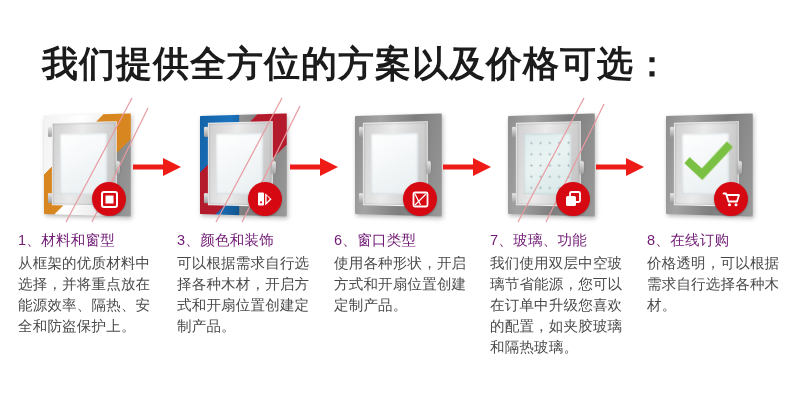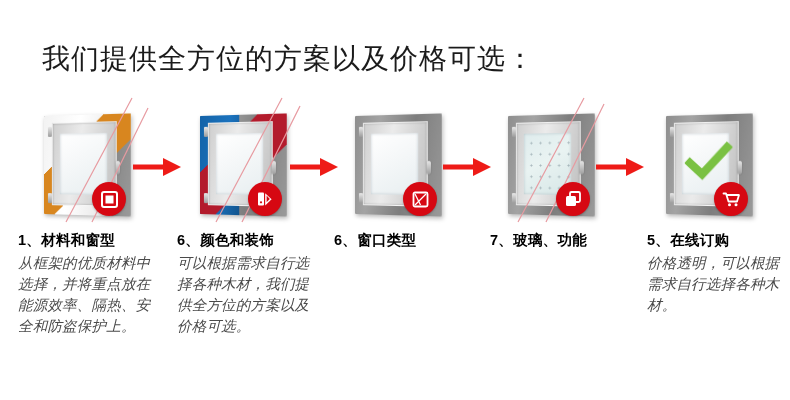--- a/index.html
+++ b/index.html
@@ -21,22 +21,22 @@
     height: 400px;
     background: #ffffff;
   }
 
   
   #heading {
     position: absolute;
     left: 42px;
     top: 40px;
     font-family: "DejaVu Serif", "Liberation Serif", serif;
-    font-weight: normal;
-    font-size: 28px;
+    font-weight: bold;
+    font-size: 36px;
     letter-spacing: 1px;
     color: #1b1b1b;
     white-space: nowrap;
   }
 
   
   #steps {
     position: absolute;
     left: 0;
     top: 108px;
@@ -202,31 +202,30 @@
     font-size: 14.5px;
     line-height: 21px;
     color: #4a4a4a;
   }
   .caption.c1 { left: 18px; }
   .caption.c2 { left: 177px; }
   .caption.c3 { left: 334px; }
   .caption.c4 { left: 490px; }
   .caption.c5 { left: 647px; }
   .caption .c-title {
-    font-weight: bold;
-    color: #000000;
+    font-weight: normal;
+    color: #701a75;
     display: block;
     margin-bottom: 2px;
     letter-spacing: 0.3px;
   }
   .caption .c-body {
     display: block;
     letter-spacing: 0.2px;
     word-break: break-all;
-    font-style: italic;
   }
 </style>
 </head>
 <body>
 
 <div id="page">
 
   <div id="heading">我们提供全方位的方案以及价格可选：</div>
 
   <div id="steps">
@@ -377,32 +376,34 @@
   </div>
 
   <div id="captions">
 
     <div class="caption c1">
       <span class="c-title">1、材料和窗型</span>
       <span class="c-body">从框架的优质材料中选择，并将重点放在能源效率、隔热、安全和防盗保护上。</span>
     </div>
 
     <div class="caption c2">
-      <span class="c-title">6、颜色和装饰</span>
-      <span class="c-body">可以根据需求自行选择各种木材，我们提供全方位的方案以及价格可选。</span>
+      <span class="c-title">3、颜色和装饰</span>
+      <span class="c-body">可以根据需求自行选择各种木材，开启方式和开扇位置创建定制产品。</span>
     </div>
 
     <div class="caption c3">
       <span class="c-title">6、窗口类型</span>
+      <span class="c-body">使用各种形状，开启方式和开扇位置创建定制产品。</span>
     </div>
 
     <div class="caption c4">
       <span class="c-title">7、玻璃、功能</span>
+      <span class="c-body">我们使用双层中空玻璃节省能源，您可以在订单中升级您喜欢的配置，如夹胶玻璃和隔热玻璃。</span>
     </div>
 
     <div class="caption c5">
-      <span class="c-title">5、在线订购</span>
+      <span class="c-title">8、在线订购</span>
       <span class="c-body">价格透明，可以根据需求自行选择各种木材。</span>
     </div>
 
   </div>
 
 </div>
 
 </body></html>

